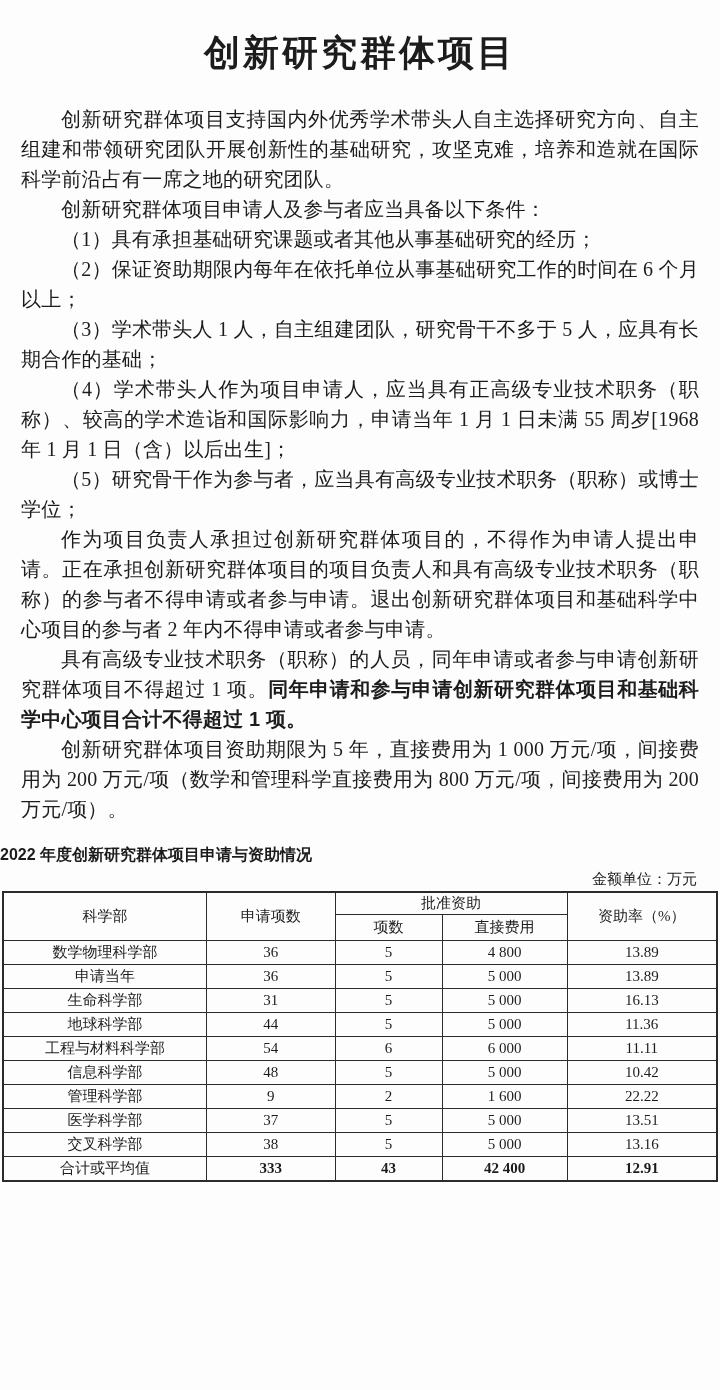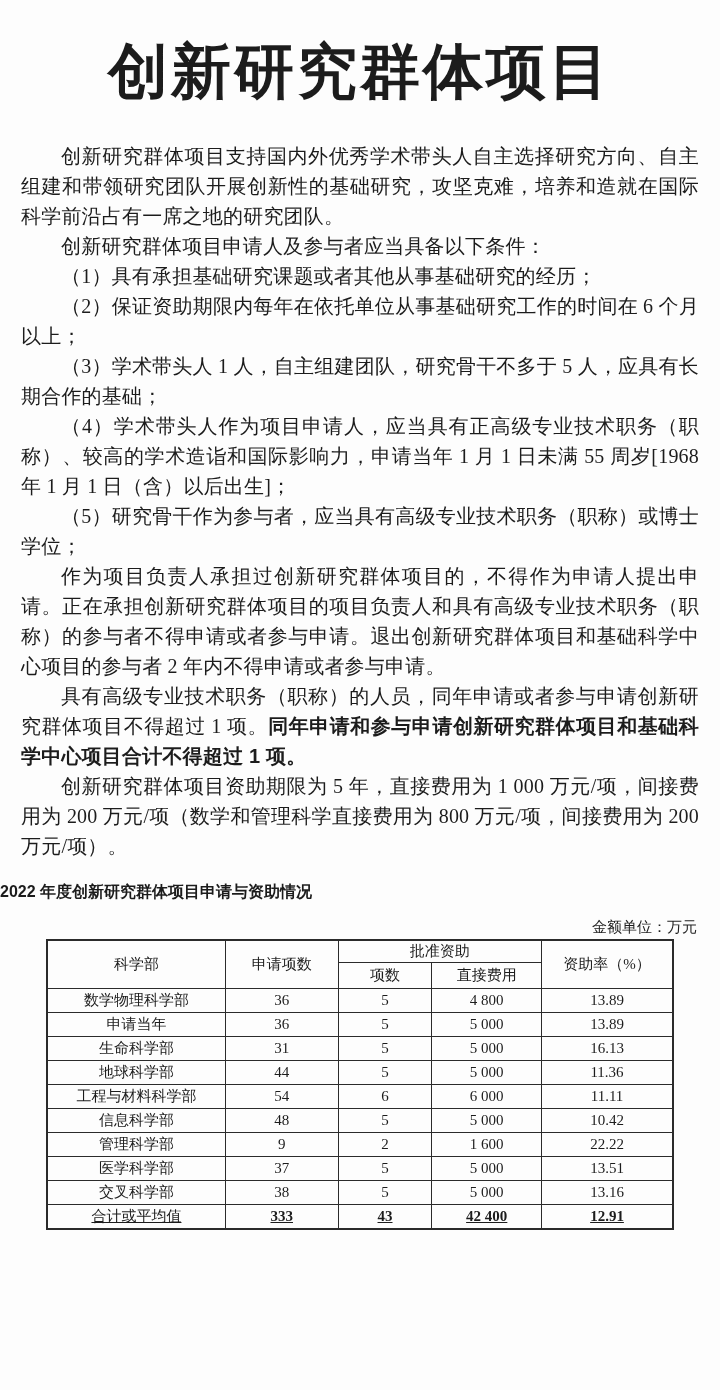--- a/index.html
+++ b/index.html
@@ -8,21 +8,21 @@
     width:720px;height:1390px;
     margin:0 auto;
     background:#fdfdfd;
     color:#1c1c1c;
     font-family:"Liberation Serif","DejaVu Serif",serif;
     overflow:hidden;
   }
   .doc-title{
     padding-top:26px;
     text-align:center;
-    font-size:60px;
+    font-size:36px;
     font-weight:700;
     letter-spacing:3px;
     line-height:1.55;
     font-family:"Liberation Serif","DejaVu Serif",serif;
   }
   .body-text{
     margin:22px 21px 0 21px;
     font-size:20px;
     line-height:30px;
     text-align:justify;
@@ -34,48 +34,48 @@
     font-weight:700;
   }
   .table-caption{
     margin-top:21px;
     font-family:"Liberation Sans","DejaVu Sans",sans-serif;
     font-weight:700;
     font-size:16px;
     line-height:20px;
   }
   .unit-note{
-    margin:16px 23px 3px 21px;
+    margin:5px 23px 3px 21px;
     text-align:right;
     font-size:15px;
     line-height:18px;
   }
   table.stats{
-    width:628px;
+    width:716px;
     margin:0 auto;
     border-collapse:collapse;
     border:2px solid #2b2b2b;
     font-size:15px;
     table-layout:fixed;
     padding-left:11px;
   }
   table.stats th, table.stats td{
     border:1px solid #2b2b2b;
     text-align:center;
     vertical-align:middle;
     padding:0 2px;
     font-weight:400;
     overflow:hidden;
     white-space:nowrap;
   }
   table.stats thead tr.h-row-1 th{height:21px;}
   table.stats thead tr.h-row-2 th{height:25px;}
   table.stats thead th{border-bottom-width:1.5px;}
   table.stats tbody td{height:23px;}
-  table.stats tr.total-row td{font-weight:700;text-decoration:underline;}
+  table.stats tr.total-row td{font-weight:700;}
   table.stats tr.total-row td.dept-cell{font-weight:400;}
 </style>
 </head>
 <body>
 
 <div class="page">
 
   <div class="doc-title">创新研究群体项目</div>
 
   <div class="body-text">

